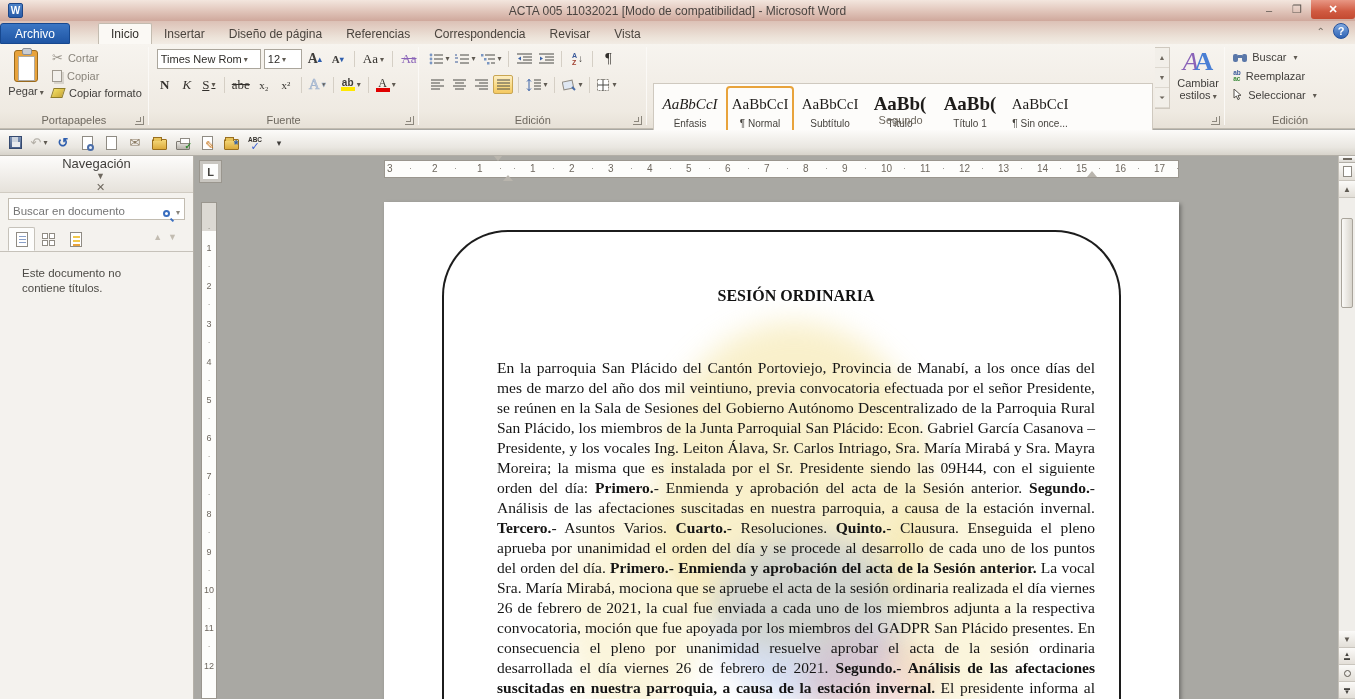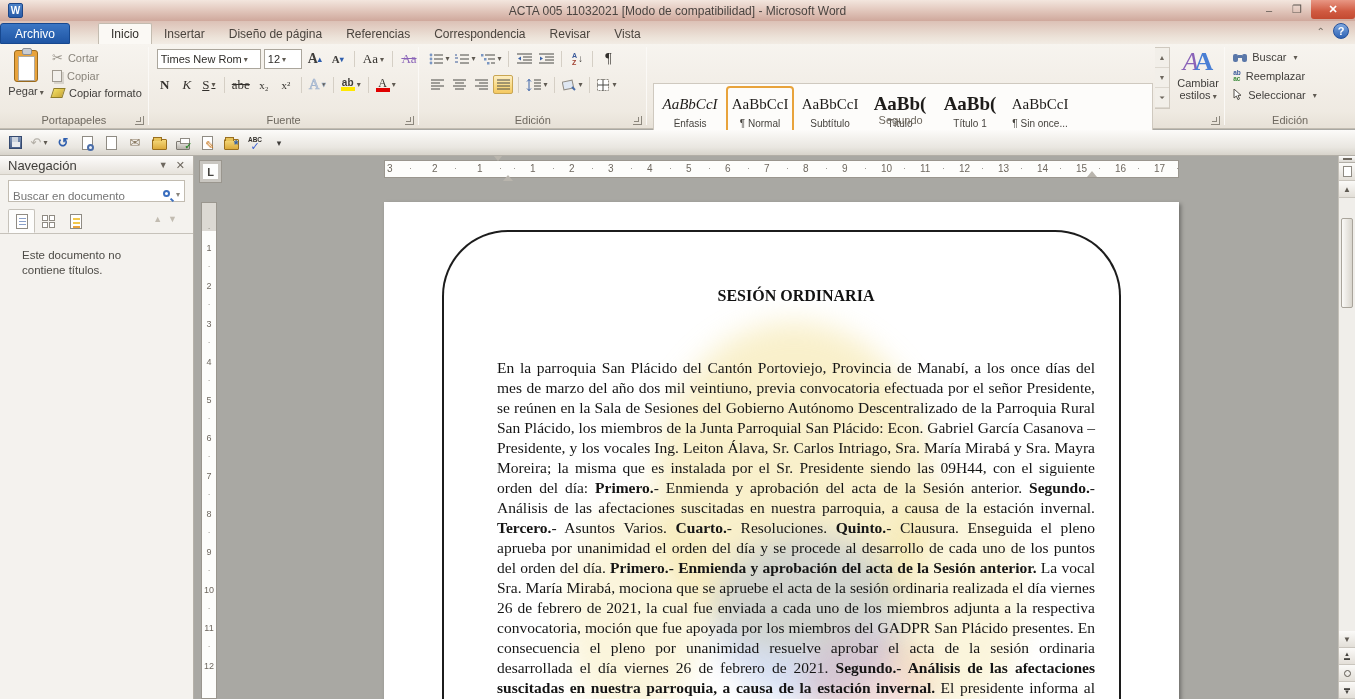--- a/index.html
+++ b/index.html
@@ -146,26 +146,26 @@
   .star-badge { position:absolute; right:-1px; top:-2px; color:#2f5fae; font-size:12px; font-weight:bold; }
   .pencil { position:absolute; right:-3px; bottom:-3px; color:#c87820; font-size:11px; }
   .abc { display:flex; flex-direction:column; align-items:center; line-height:7px; }
   .abc b { font-size:6.5px; color:#33302c; } .abc i { font-style:normal; color:#3a5fd0; font-size:11px; }
 
   
   .main { position:absolute; left:0; top:156px; width:1355px; bottom:0; display:flex; }
 
   
   .navpane { width:194px; background:#f4f2ee; border-right:1px solid #b5b1a9; position:relative; }
-  .nav-head { height:19px; background:linear-gradient(#fdfcfb,#e6e2db); border-bottom:1px solid #d0cbc2;
-    display:flex; align-items:center; padding:0 8px; }
+  .nav-head { height:37px; background:linear-gradient(#fdfcfb,#e6e2db); border-bottom:1px solid #d0cbc2;
+    display:flex; align-items:center; padding:0 8px;flex-direction:column; }
   .nav-title { font-size:13px; color:#3f3d3a; flex:1; }
   .nav-head .hicon { color:#6e685f; font-size:9px; margin-left:8px; }
   .nav-search { margin:5px 8px; height:22px; background:#fff; border:1px solid #c2bcb1; display:flex;
-    align-items:flex-start; padding:9px 4px; }
+    align-items:flex-end; padding:2px 4px; }
   .nav-search input { flex:1; border:none; outline:none; font-size:11.5px; color:#8a857c;
     font-family:"Liberation Sans",sans-serif; background:transparent; min-width:0; }
   .mag { width:7px; height:7px; border:2px solid #3a6ebf; border-radius:50%; position:relative; margin-right:6px; }
   .mag::after { content:""; position:absolute; left:6px; top:6px; width:2px; height:4px; background:#3a6ebf;
     transform:rotate(-45deg); }
   .nav-tabs { display:flex; align-items:flex-end; height:27px; border-bottom:1px solid #c6c2ba;
     padding-left:8px; position:relative; }
   .ntab { width:27px; height:24px; display:flex; align-items:center; justify-content:center;
     border:1px solid transparent; }
   .ntab.sel { background:#fdfdfc; border-color:#c6c2ba; border-bottom-color:#fdfdfc; border-radius:2px 2px 0 0; }

